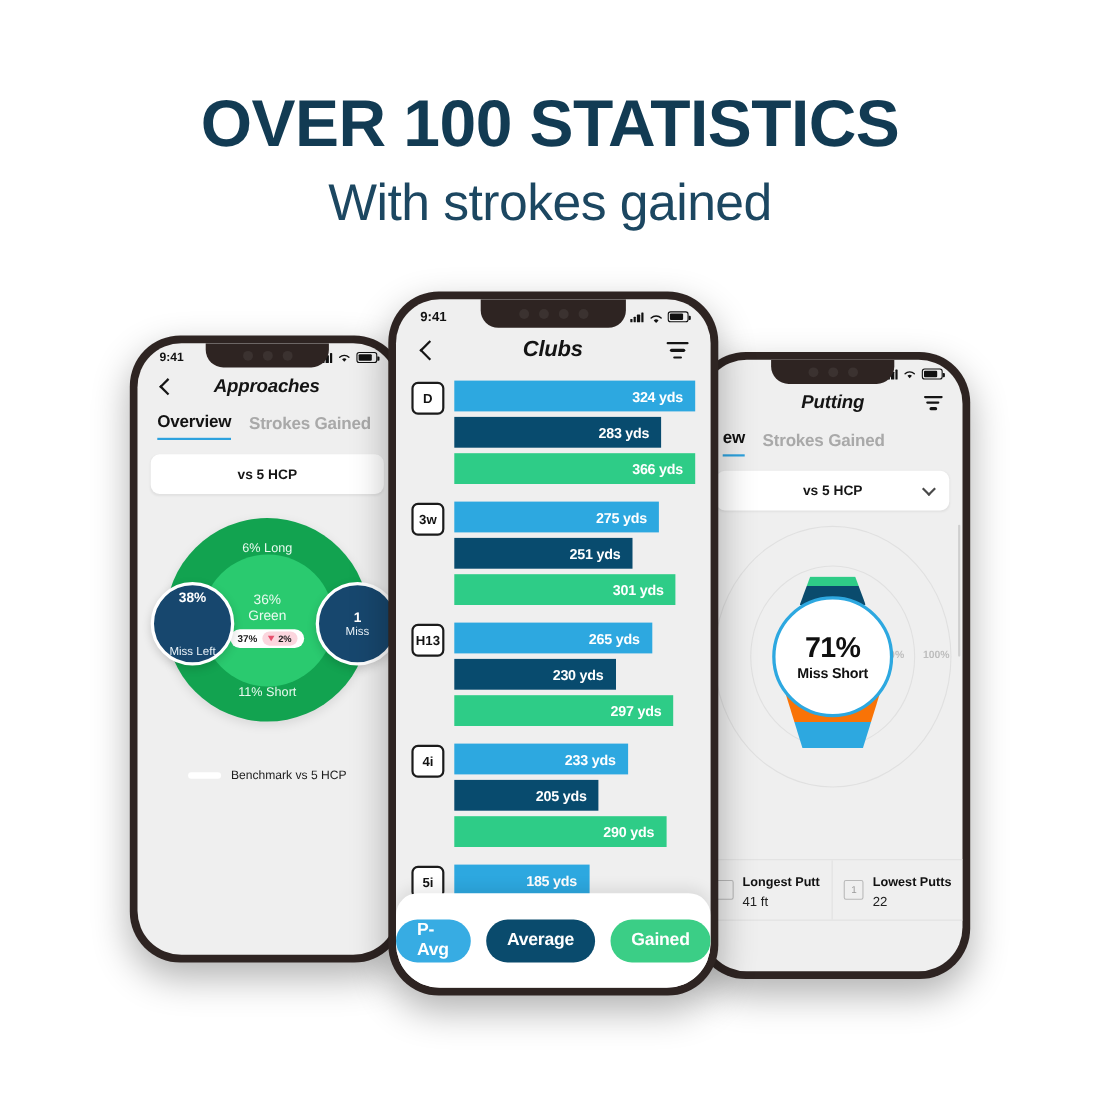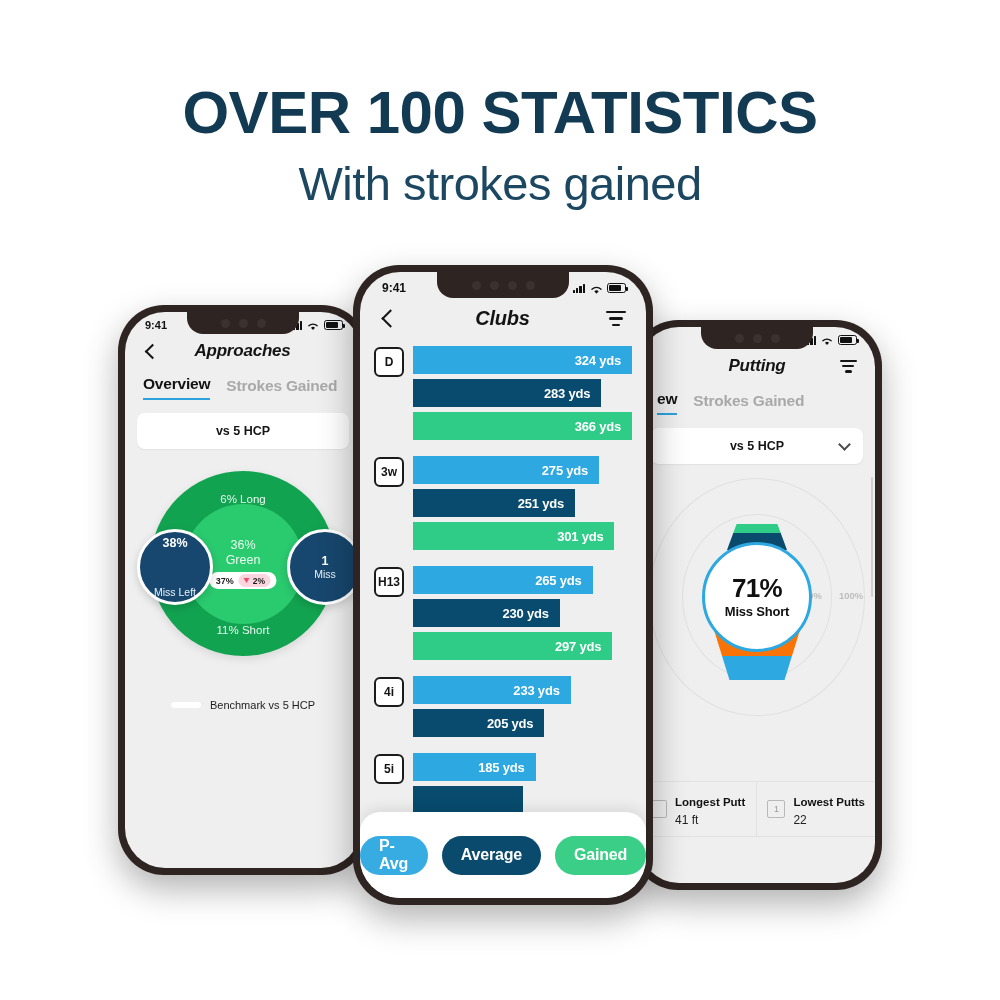--- a/index.html
+++ b/index.html
@@ -480,20 +480,21 @@
             <div class="bar average" style="width:67%">230 yds</div>
             <div class="bar longest" style="width:91%">297 yds</div>
           </div>
         </div>
 
         <div class="club-group">
           <div class="club-tag">4i</div>
           <div class="bars">
             <div class="bar pavg" style="width:72%">233 yds</div>
             <div class="bar average" style="width:60%">205 yds</div>
+            <div class="bar longest" style="width:88%">290 yds</div>
           </div>
         </div>
 
         <div class="club-group">
           <div class="club-tag">5i</div>
           <div class="bars">
             <div class="bar pavg" style="width:56%">185 yds</div>
             <div class="bar average" style="width:50%"></div>
           </div>
         </div>

